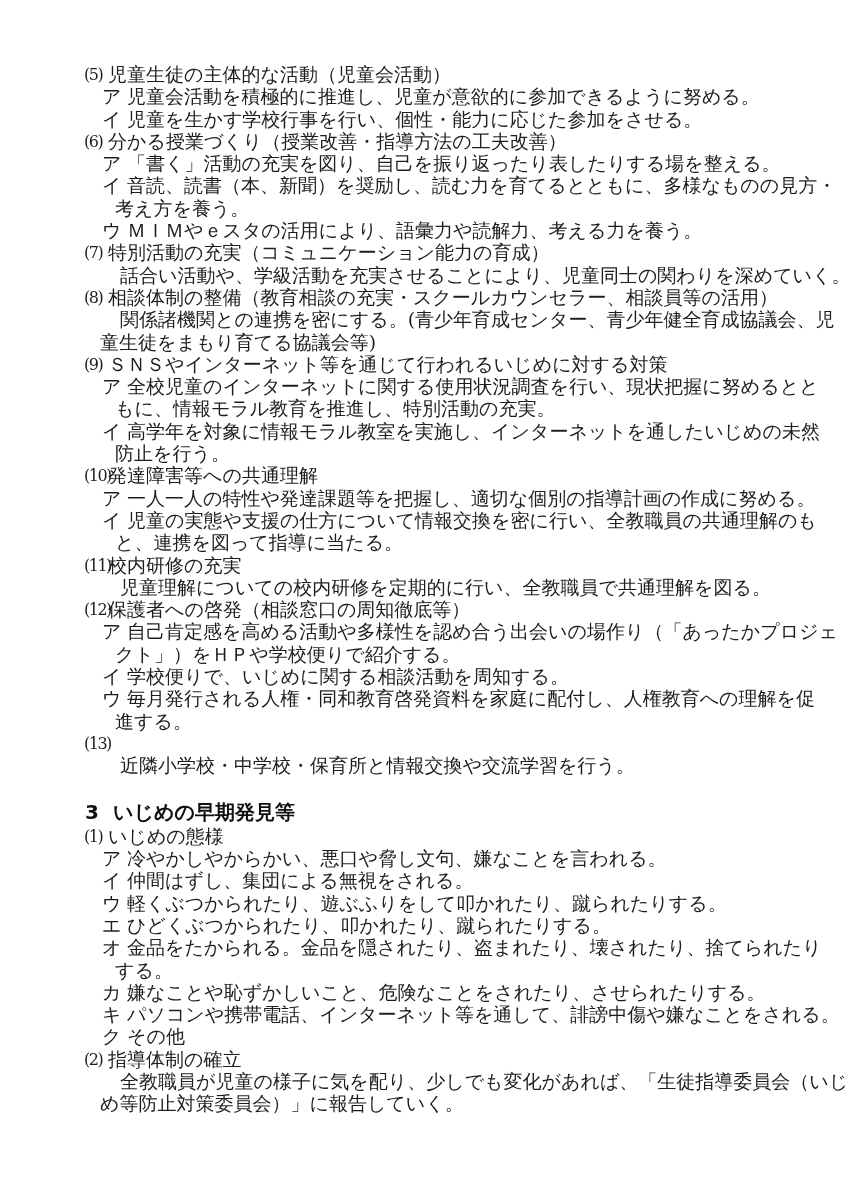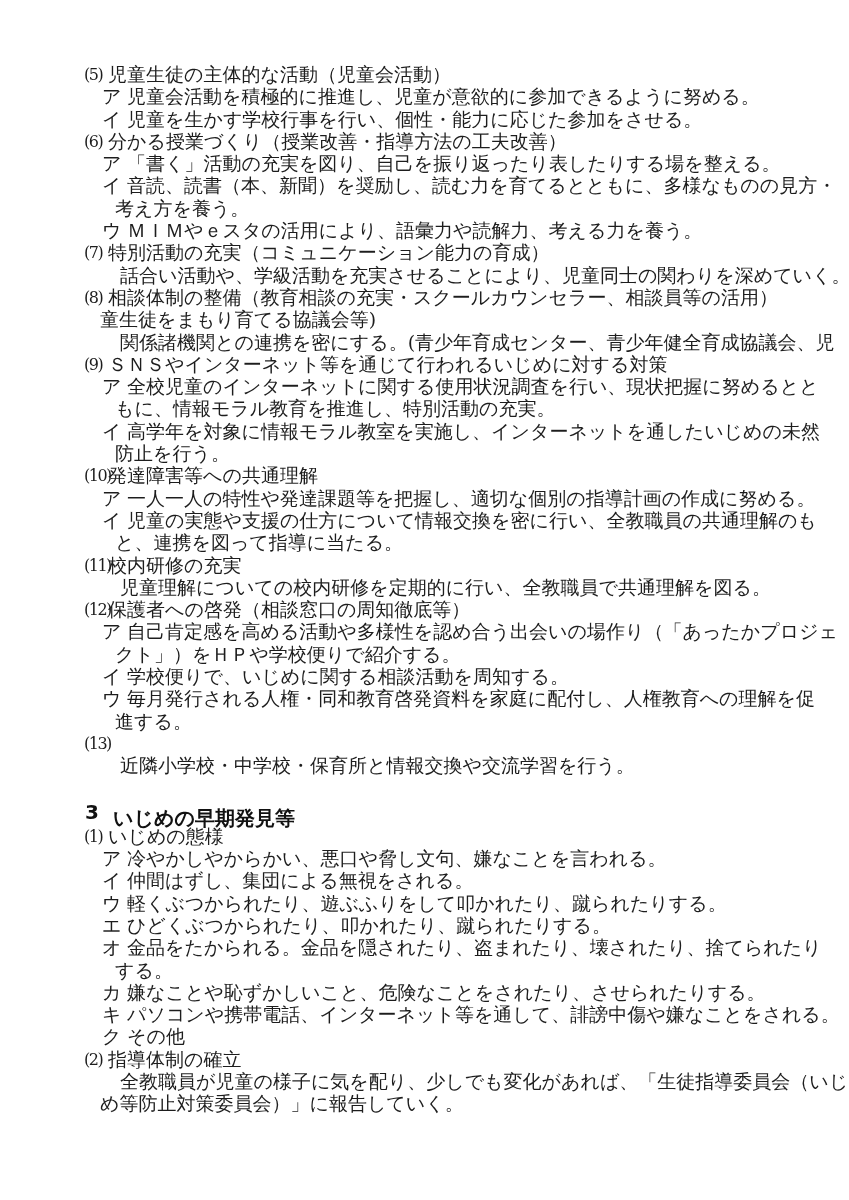--- a/index.html
+++ b/index.html
@@ -26,21 +26,21 @@
   .body .text{left:120px;}
   
   .bodywrap .text{left:100px;}
   
   .heading{height:26px;}
   .heading .marker,.heading .text{
     font-family:"DejaVu Sans","Liberation Sans",sans-serif;
     font-weight:bold;color:#111;font-size:20px;line-height:26px;letter-spacing:0;
   }
   .heading .marker{left:85px;}
-  .heading .text{left:113px;margin-top:6px;}
+  .heading .text{left:113px;}
   .blank{height:22.3px;}
 </style>
 </head>
 <body>
 
 <div class="page">
   <div class="doc" id="doc">
       <div class="line item">
         <span class="marker">(5)</span>
         <span class="text">児童生徒の主体的な活動（児童会活動）</span>
@@ -76,25 +76,25 @@
         <span class="marker">(7)</span>
         <span class="text">特別活動の充実（コミュニケーション能力の育成）</span>
       </div>
       <div class="line body">
         <span class="text">話合い活動や、学級活動を充実させることにより、児童同士の関わりを深めていく。</span>
       </div>
       <div class="line item">
         <span class="marker">(8)</span>
         <span class="text">相談体制の整備（教育相談の充実・スクールカウンセラー、相談員等の活用）</span>
       </div>
+      <div class="line body">
+        <span class="text">関係諸機関との連携を密にする。(青少年育成センター、青少年健全育成協議会、児</span>
+      </div>
       <div class="line bodywrap">
         <span class="text">童生徒をまもり育てる協議会等)</span>
-      </div>
-      <div class="line body">
-        <span class="text">関係諸機関との連携を密にする。(青少年育成センター、青少年健全育成協議会、児</span>
       </div>
       <div class="line item">
         <span class="marker">(9)</span>
         <span class="text">ＳＮＳやインターネット等を通じて行われるいじめに対する対策</span>
       </div>
       <div class="line sub">
         <span class="marker">ア</span>
         <span class="text">全校児童のインターネットに関する使用状況調査を行い、現状把握に努めるとと</span>
       </div>
       <div class="line subwrap">

